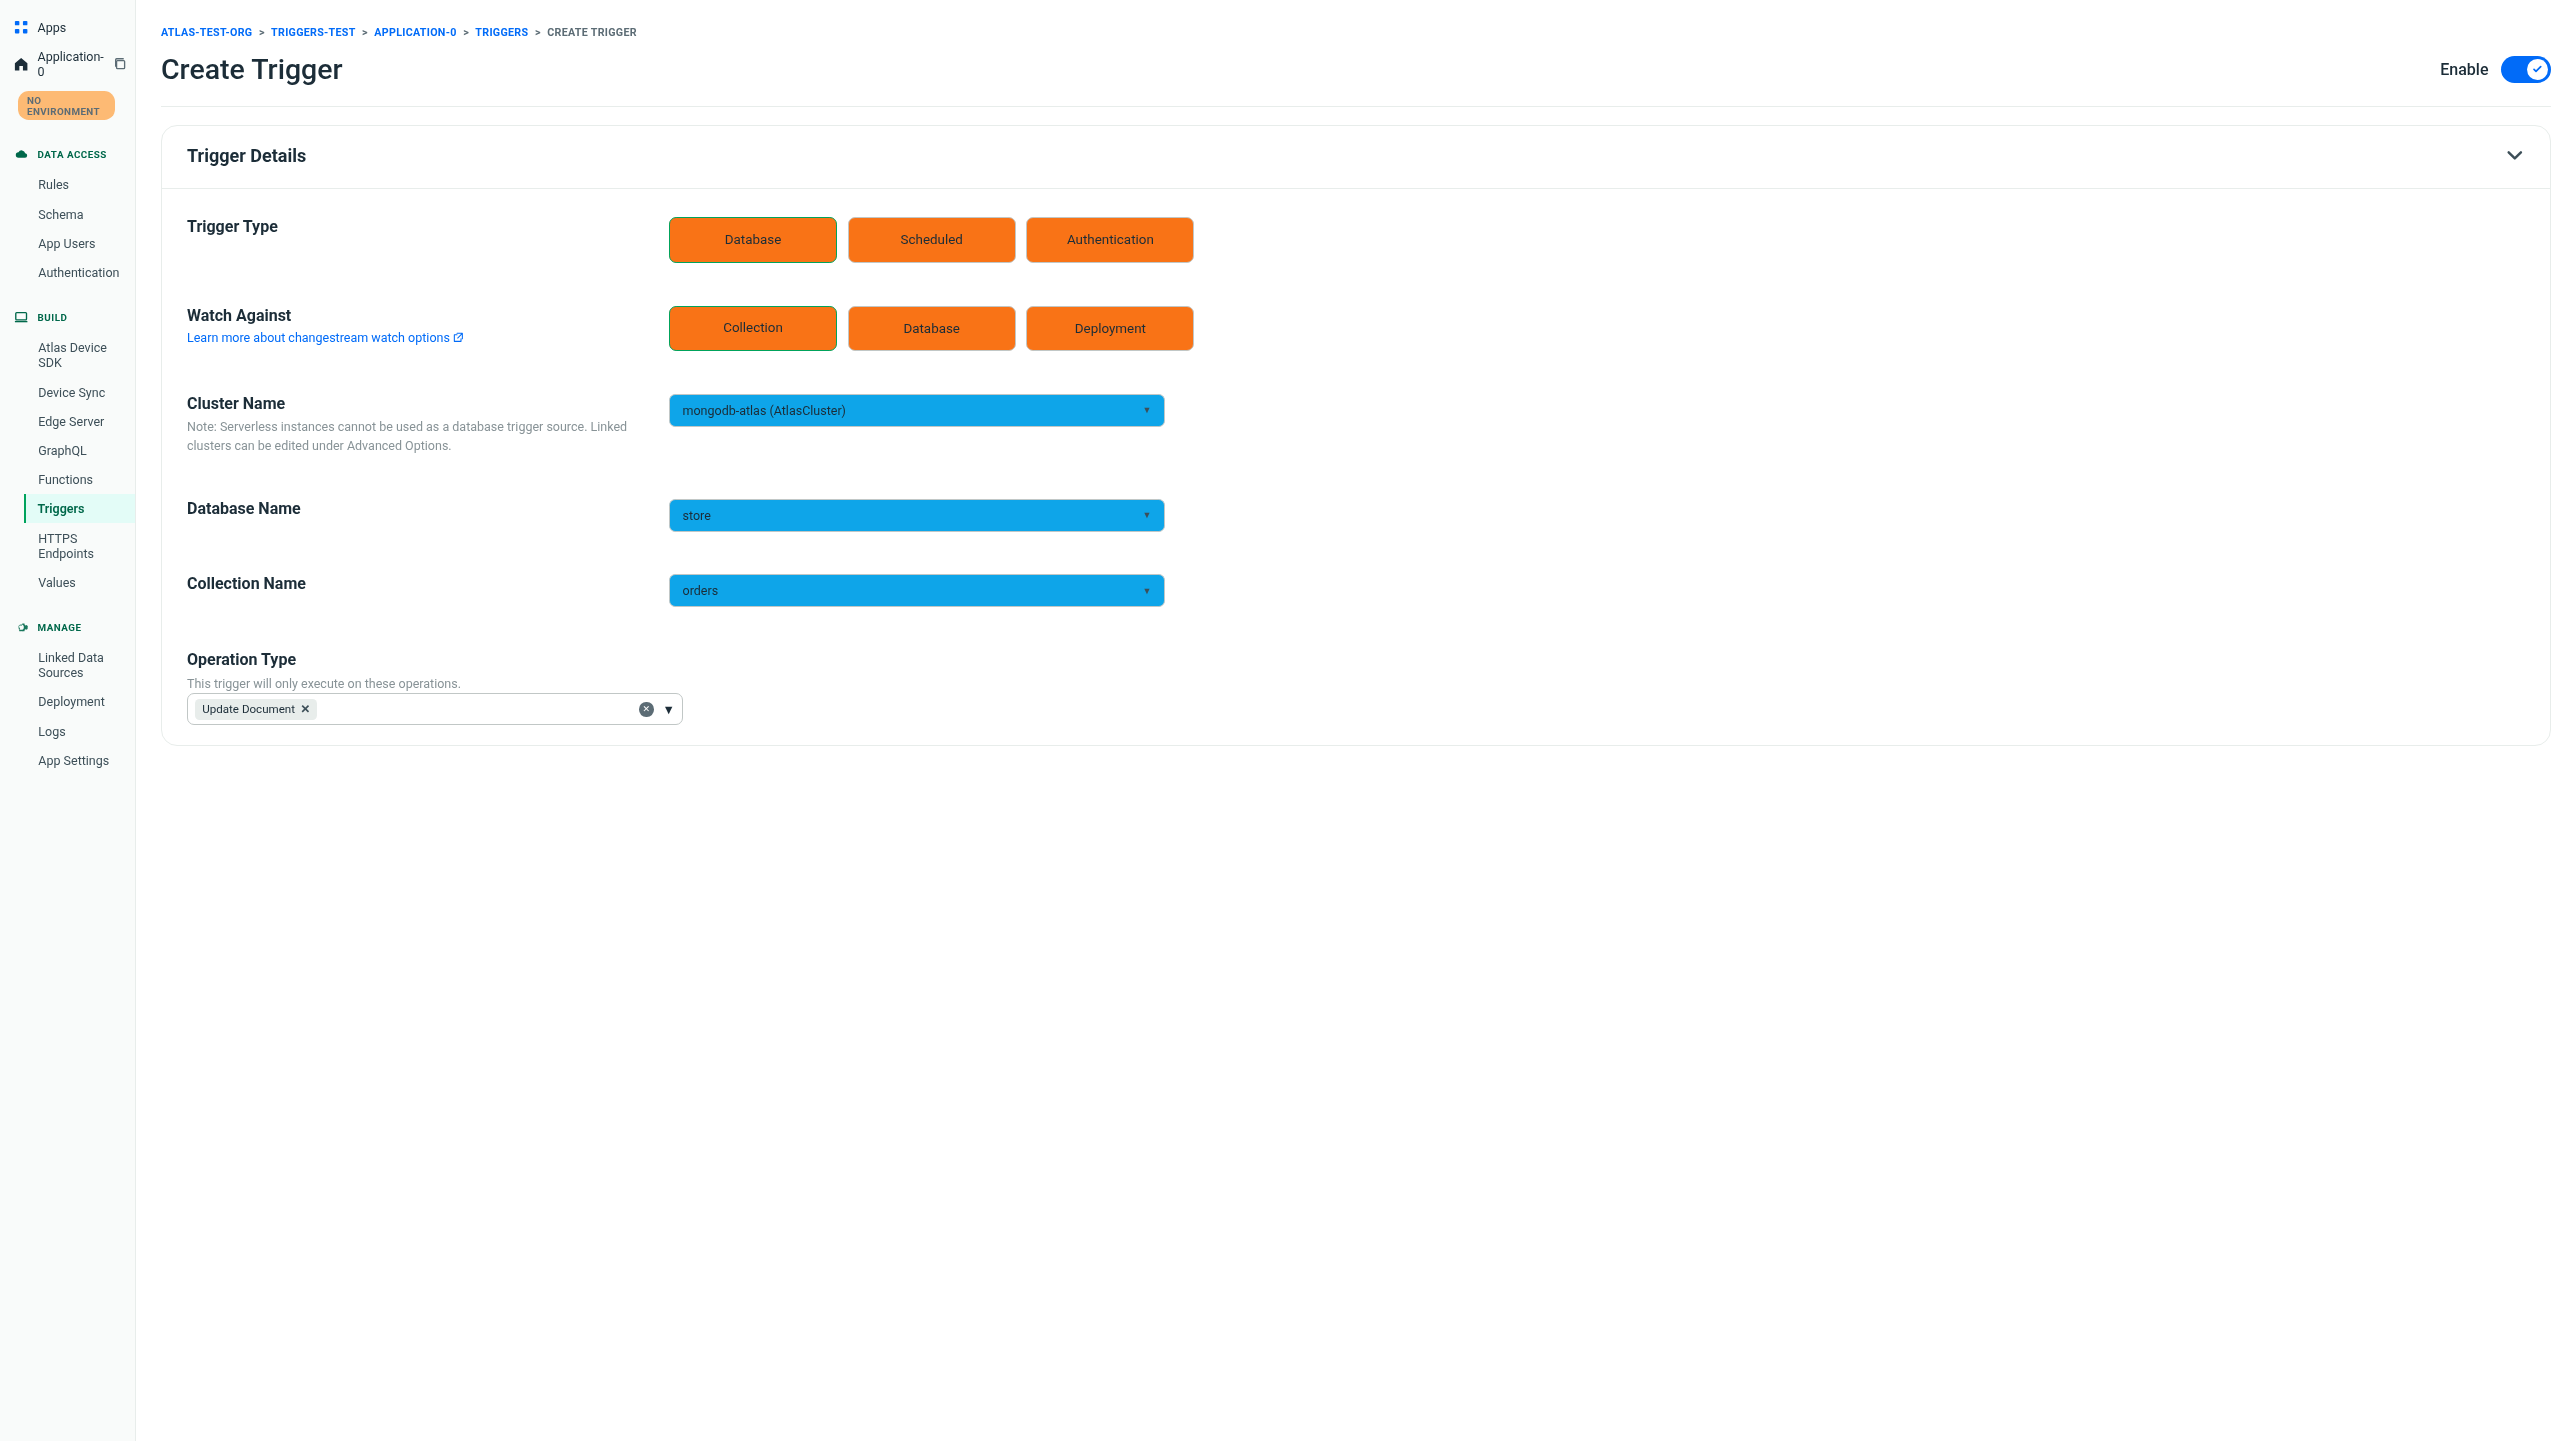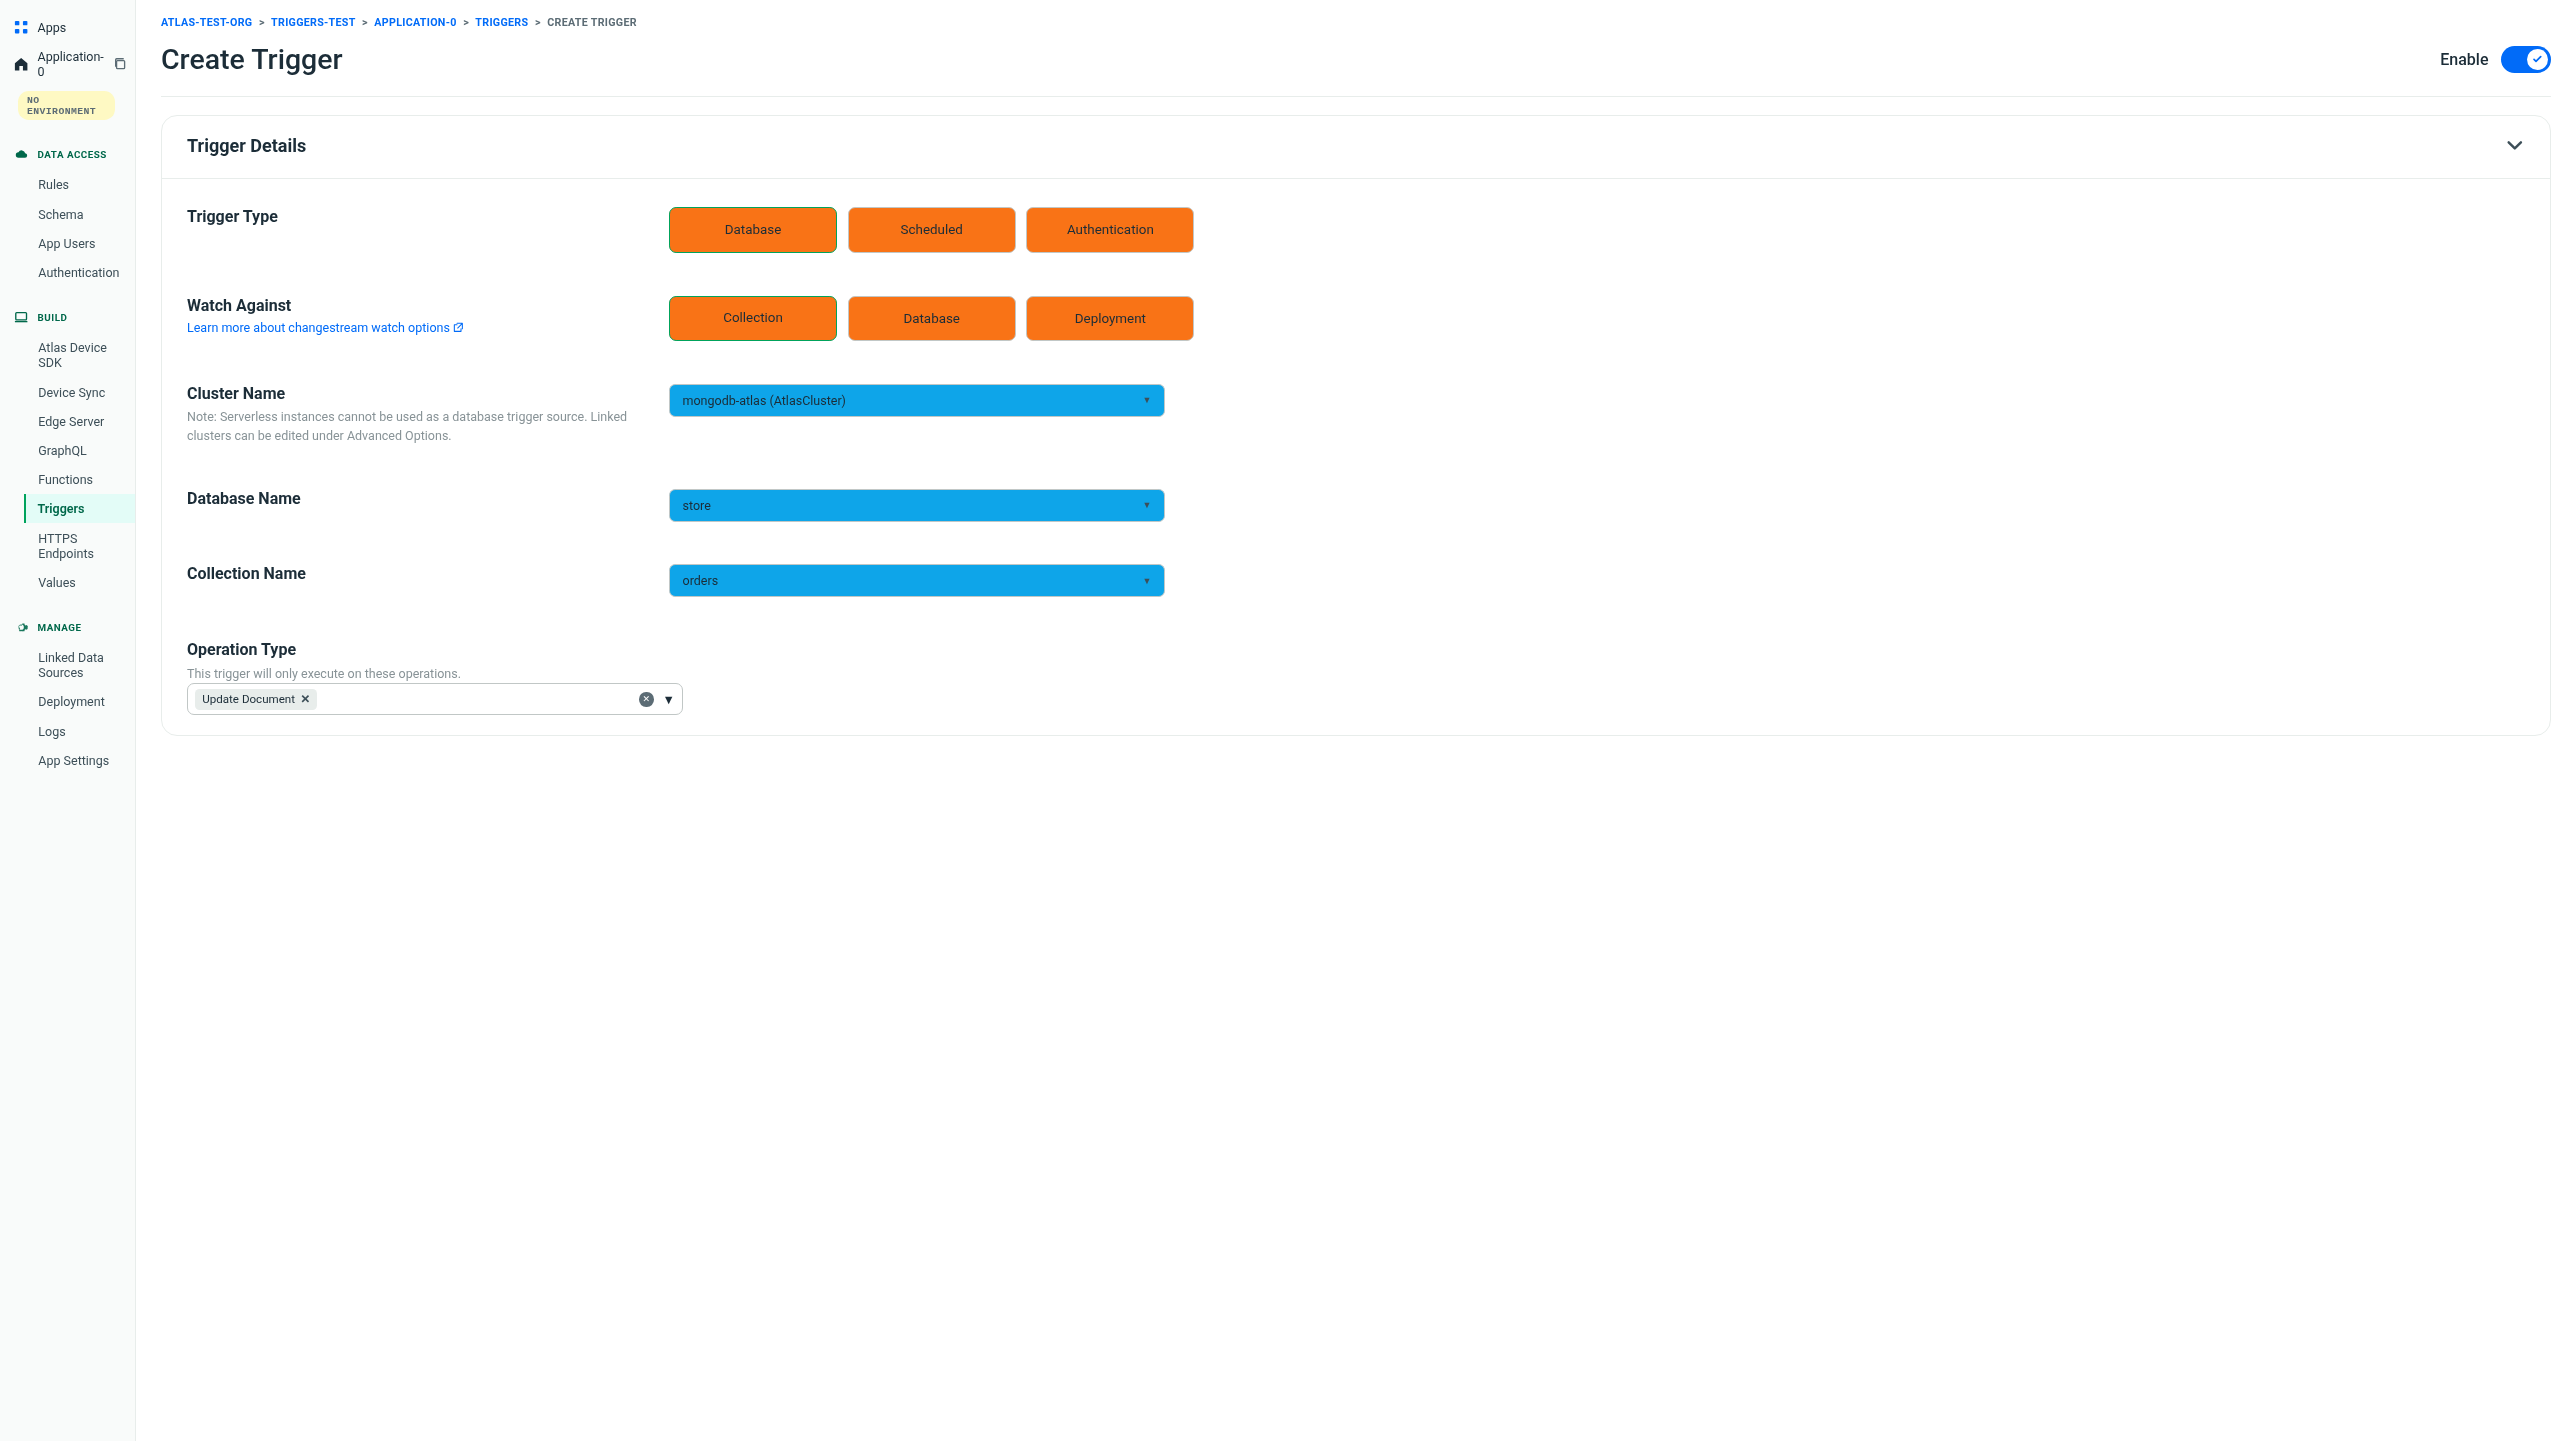--- a/index.html
+++ b/index.html
@@ -53,44 +53,44 @@
   border-left: 2.7px solid #00a35c;
   padding-left: 11.6px;
 }
 .env-badge {
   margin: 5.4px 10.7px 3.6px 9px;
   padding: 3.6px 9px;
   font-size: 9.8px;
   font-weight: 700;
   letter-spacing: 0.4px;
   color: #5c6c75;
-  background: #fef9c3;
+  background: #fdba74;
   border-radius: 10.7px;
   display: inline-block;
-  font-family: Liberation Mono, monospace;
 }
 .icon-box {
   width: 14.3px; height: 14.3px;
   display: inline-flex;
   align-items: center;
   justify-content: center;
   flex-shrink: 0;
 }
 
 
 .main {
   flex: 1;
   overflow-y: auto;
   padding: 16px 25px 36px 25px;
 }
 .breadcrumb {
   font-size: 10.7px;
   font-weight: 700;
   letter-spacing: 0.3px;
   margin-bottom: 14.3px;
+  margin-top: 10px;
 }
 .breadcrumb a { color: #016bf8; text-decoration: none; cursor: pointer; }
 .breadcrumb .sep { color: #5c6c75; margin: 0 3.6px; }
 .breadcrumb .current { color: #5c6c75; }
 .page-header {
   display: flex;
   align-items: center;
   justify-content: space-between;
   padding-bottom: 19.6px;
   border-bottom: 0.9px solid #e8edeb;

